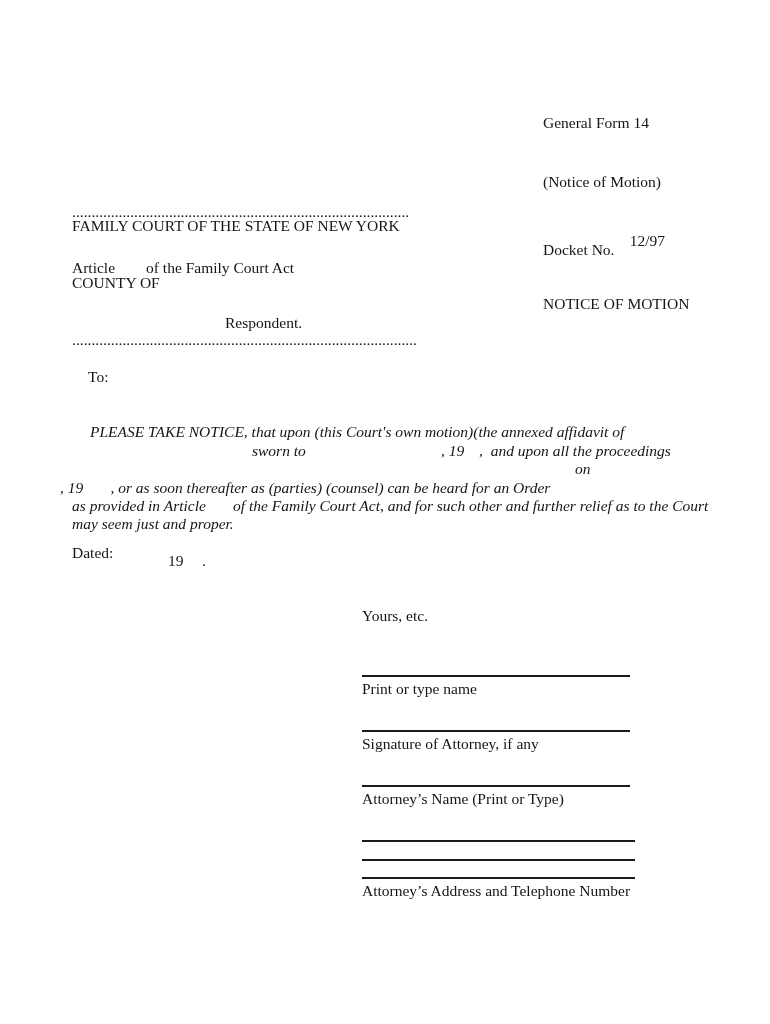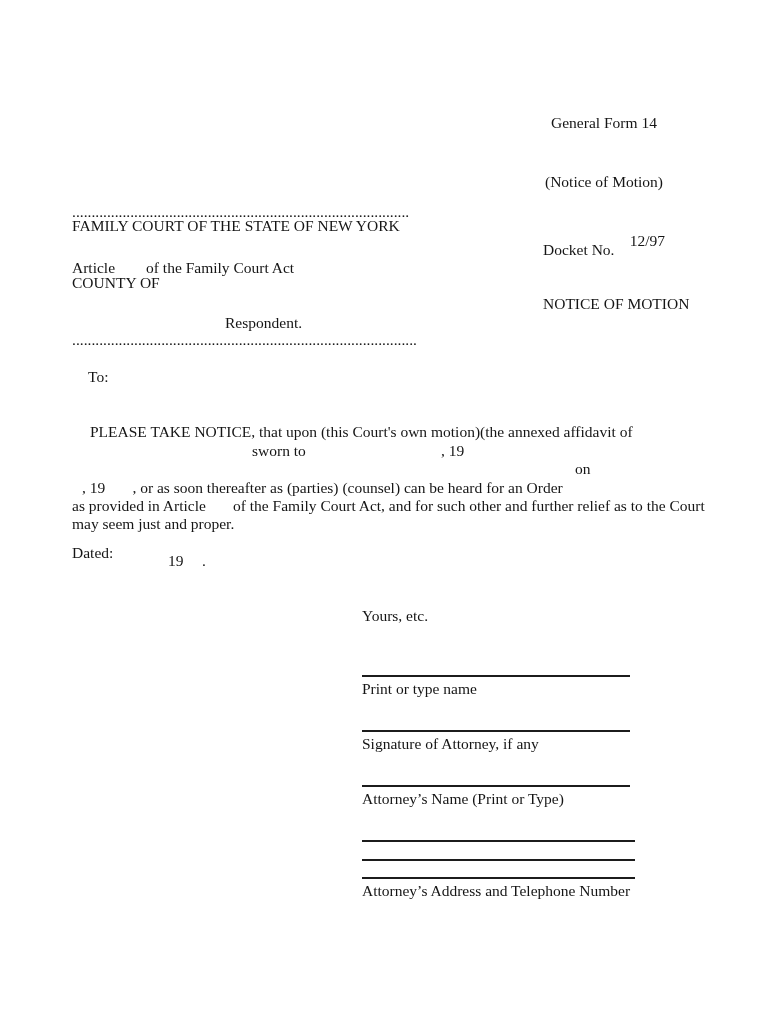--- a/index.html
+++ b/index.html
@@ -8,24 +8,24 @@
     width:770px;height:1024px;
     background:#ffffff;
     font-family:"Liberation Serif","DejaVu Serif",serif;
     font-size:15.5px;
     color:#151515;
     overflow:hidden;
     margin:0 auto;
   }
   .abs{position:absolute;line-height:19px;white-space:pre;}
   .form-id{width:122px;}
-  .form-id div{line-height:21px;text-align:center;}
+  .form-id div{line-height:21px;}
   .form-id .center{text-align:right;}
   .dots{overflow:hidden;height:19px;letter-spacing:0;}
-  .bodyline{line-height:18.5px;}
+  .bodyline{line-height:18.5px;font-style:italic;}
   .sigline{position:absolute;height:2px;background:#1c1c1c;}
 </style>
 </head>
 <body>
 
 <div class="page">
 
   <div class="abs form-id" style="left:543px;top:74px">
     <div>General Form 14</div>
     <div>(Notice of Motion)</div>
@@ -44,22 +44,23 @@
   <div class="abs" style="left:543px;top:294px">NOTICE OF MOTION</div>
   <div class="abs" style="left:225px;top:313px">Respondent.</div>
 
   <div class="abs dots" style="left:72px;top:330px;width:344px">...............................................................................................</div>
 
   <div class="abs" style="left:88px;top:367px">To:</div>
 
   <div class="abs bodyline" style="left:90px;top:423px">PLEASE TAKE NOTICE, that upon (this Court's own motion)(the annexed affidavit of</div>
   <div class="abs bodyline" style="left:252px;top:442px">sworn to</div>
   <div class="abs bodyline" style="left:441px;top:442px">, 19</div>
+  <div class="abs bodyline" style="left:479px;top:442px">,  and upon all the proceedings</div>
   <div class="abs bodyline" style="left:575px;top:460px">on</div>
-  <div class="abs bodyline" style="left:82px;top:479px">, 19       , or as soon thereafter as (parties) (counsel) can be heard for an Order</div>
+  <div class="abs bodyline" style="left:60px;top:479px">, 19       , or as soon thereafter as (parties) (counsel) can be heard for an Order</div>
   <div class="abs bodyline" style="left:72px;top:497px">as provided in Article       of the Family Court Act, and for such other and further relief as to the Court</div>
   <div class="abs bodyline" style="left:72px;top:515px">may seem just and proper.</div>
 
   <div class="abs" style="left:72px;top:543px">Dated:</div>
   <div class="abs" style="left:168px;top:551px">19</div>
   <div class="abs" style="left:202px;top:551px">.</div>
 
   <div class="abs" style="left:362px;top:606px">Yours, etc.</div>
 
   <div class="sigline" style="left:362px;top:675px;width:268px"></div>

